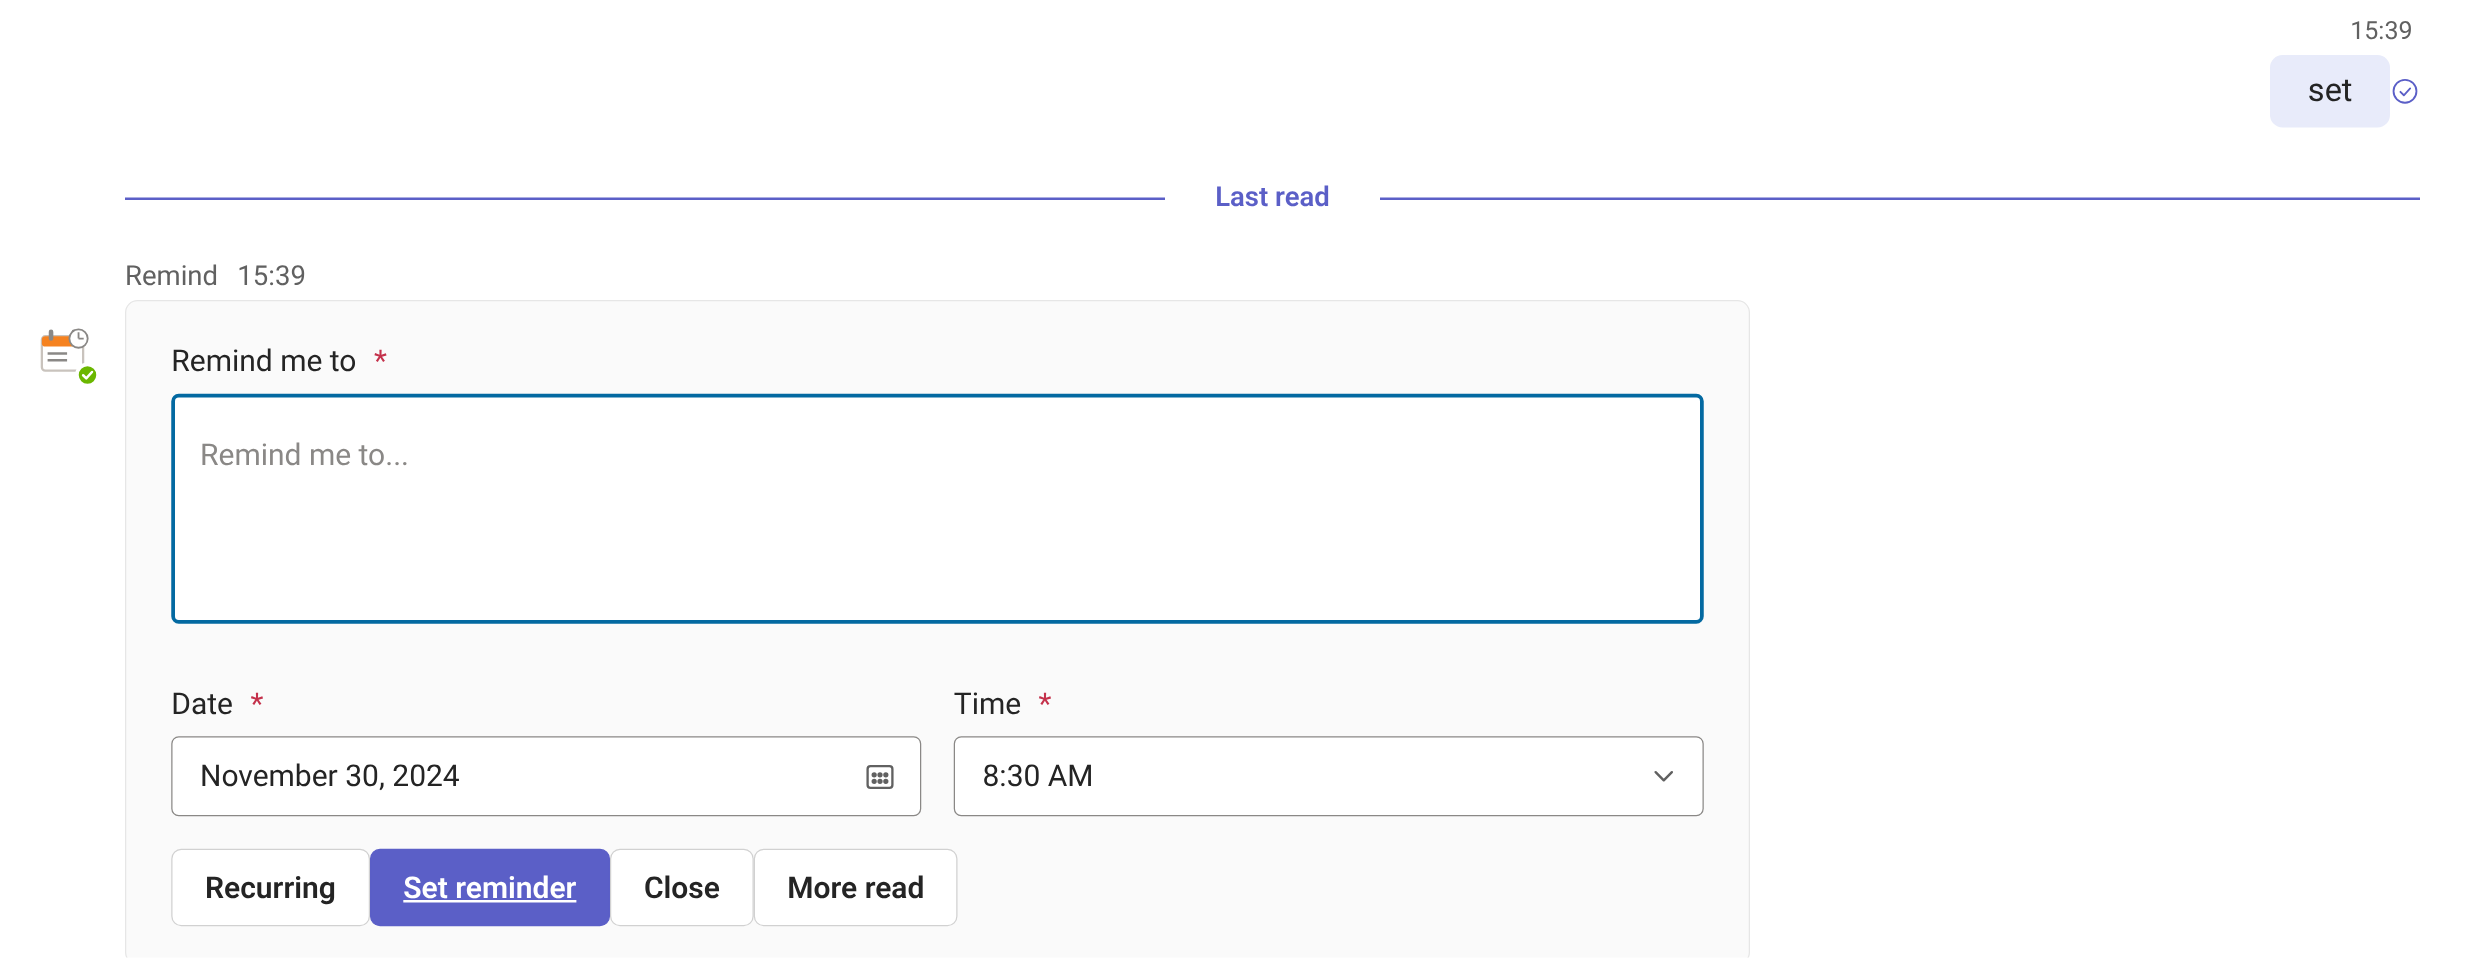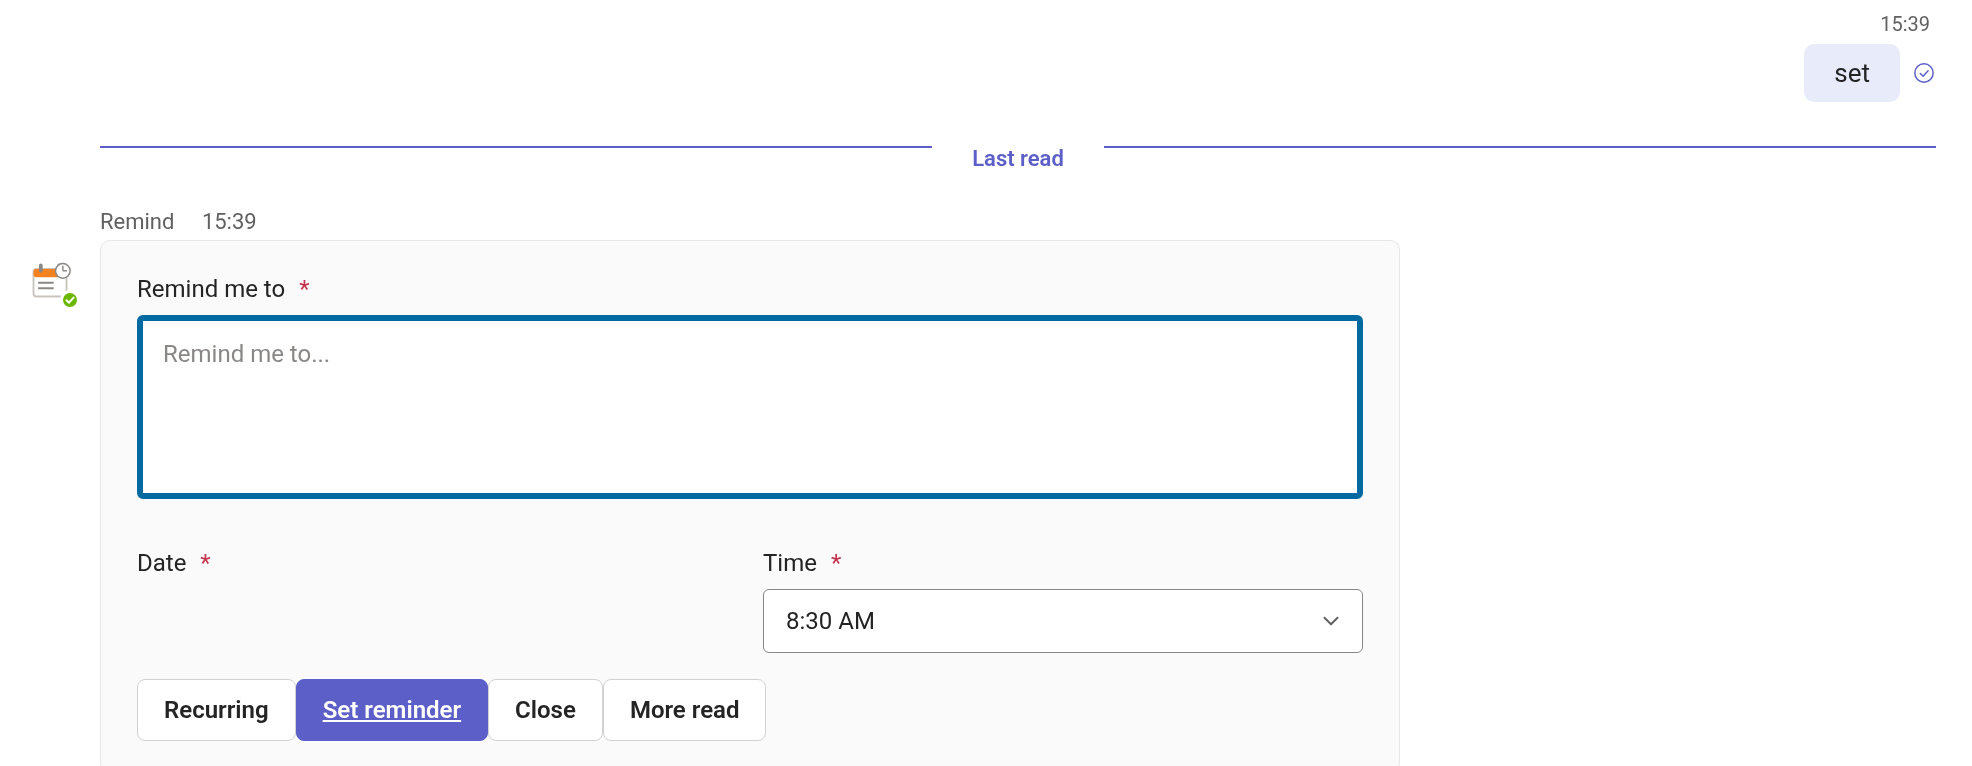--- a/index.html
+++ b/index.html
@@ -27,61 +27,60 @@
   .outgoing-time {
     text-align: right;
     font-size: 20px;
     color: #616161;
     padding-right: 6px;
   }
   .outgoing-line {
     display: flex;
     justify-content: flex-end;
     align-items: center;
-    gap: 12px;
     margin-top: 8px;
   }
   .outgoing-bubble {
     background: #e8ebfa;
     color: #242424;
     font-size: 26px;
     padding: 14px 30px;
     border-radius: 10px;
   }
   .seen-icon {
     width: 24px; height: 24px;
     color: #5b5fc7;
     display: flex; align-items: center; justify-content: center;
   }
 
   
   .divider-row {
     display: flex;
-    align-items: flex-start;
+    align-items: center;
     gap: 40px;
     margin: 44px 36px 0 100px;
   }
   .divider-line {
     flex: 1;
     height: 0;
     border-top: 2px solid #5b5fc7;
   }
   .divider-label {
     color: #5b5fc7;
     font-weight: 600;
     font-size: 22px;
   }
 
   
   .bot-header {
     margin: 38px 0 6px 100px;
     font-size: 22px;
     color: #616161;
   }
-  .bot-header .bot-name { margin-right: 22px; }
+  .bot-header .bot-name { margin-right: 10px; }
 
   
   .card-row {
     display: flex;
     align-items: flex-start;
     margin-left: 28px;
   }
   .avatar-wrap {
     position: relative;
     width: 48px; height: 48px;
@@ -118,26 +117,26 @@
     margin-bottom: 12px;
   }
   .req {
     color: #c4314b;
     margin-left: 8px;
   }
 
   .remind-textarea {
     width: 100%;
     height: 184px;
-    border: 6px solid #0369a1;
+    border: 3px solid #0369a1;
     border-radius: 6px;
     background: #ffffff;
     font-size: 24px;
     font-family: inherit;
-    padding: 19px 20px;
+    padding: 32px 20px;
     resize: none;
     color: #242424;
   }
   .remind-textarea::placeholder { color: #8a8886; }
 
   .dt-row {
     display: flex;
     gap: 26px;
     margin-top: 46px;
   }
@@ -256,20 +255,34 @@
       </div>
       <textarea class="remind-textarea" placeholder="Remind me to..." style=""></textarea>
 
       
       <div class="dt-row">
         <div class="dt-col">
           <div class="field-label">
             <span>Date</span>
             <span class="req">*</span>
           </div>
+          <div class="combo">
+            <span>November 30, 2024</span>
+            <span class="combo-icon">
+              <svg viewBox="0 0 24 24" width="28" height="28" fill="none" stroke="currentColor" stroke-width="1.6">
+                <rect x="3.5" y="5" width="17" height="15" rx="2"></rect>
+                <circle cx="8" cy="11" r="1" fill="currentColor"></circle>
+                <circle cx="12" cy="11" r="1" fill="currentColor"></circle>
+                <circle cx="16" cy="11" r="1" fill="currentColor"></circle>
+                <circle cx="8" cy="15.5" r="1" fill="currentColor"></circle>
+                <circle cx="12" cy="15.5" r="1" fill="currentColor"></circle>
+                <circle cx="16" cy="15.5" r="1" fill="currentColor"></circle>
+              </svg>
+            </span>
+          </div>
         </div>
 
         <div class="dt-col">
           <div class="field-label">
             <span>Time</span>
             <span class="req">*</span>
           </div>
           <div class="combo">
             <span>8:30 AM</span>
             <span class="combo-icon">

